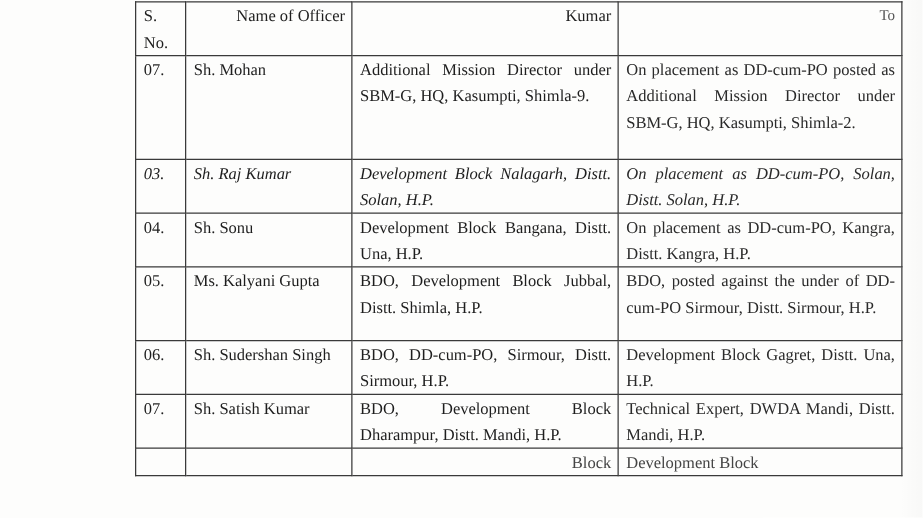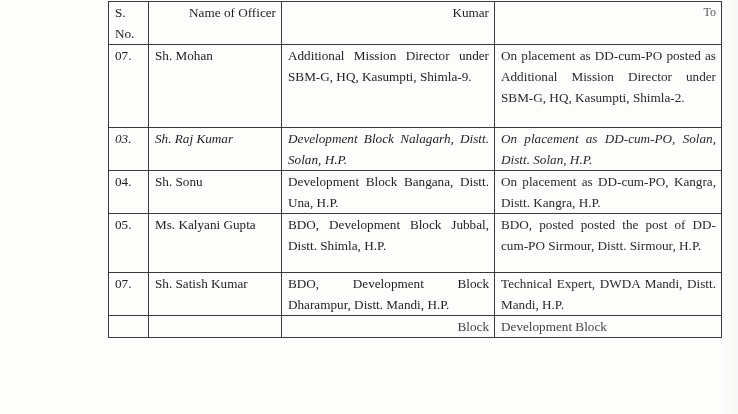--- a/index.html
+++ b/index.html
@@ -117,21 +117,27 @@
       <tr class="r4">
         <td class="sno">04.</td>
         <td class="just">Sh. Sonu</td>
         <td class="just">Development Block Bangana, Distt. Una, H.P.</td>
         <td class="just to-cell">On placement as DD-cum-PO, Kangra, Distt. Kangra, H.P.</td>
       </tr>
       <tr class="r5">
         <td class="sno">05.</td>
         <td class="just">Ms. Kalyani Gupta</td>
         <td class="just">BDO, Development Block Jubbal, Distt. Shimla, H.P.</td>
-        <td class="just to-cell">BDO, posted posted the post of DD-cum-PO Sirmour, Distt. Sirmour, H.P.</td>
+        <td class="just to-cell">BDO, posted against the under of DD-cum-PO Sirmour, Distt. Sirmour, H.P.</td>
+      </tr>
+      <tr class="r6">
+        <td class="sno">06.</td>
+        <td class="just">Sh. Sudershan Singh</td>
+        <td class="just">BDO, DD-cum-PO, Sirmour, Distt. Sirmour, H.P.</td>
+        <td class="just to-cell">Development Block Gagret, Distt. Una, H.P.</td>
       </tr>
       <tr class="r7">
         <td class="sno">07.</td>
         <td class="just">Sh. Satish Kumar</td>
         <td class="just">BDO, Development Block Dharampur, Distt. Mandi, H.P.</td>
         <td class="just to-cell">Technical Expert, DWDA Mandi, Distt. Mandi, H.P.</td>
       </tr>
       <tr class="r8 partial-row">
         <td class="sno"></td>
         <td></td>

